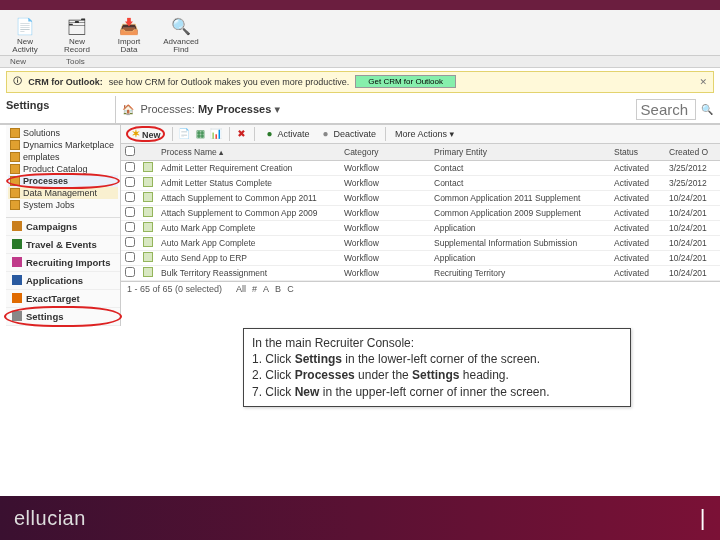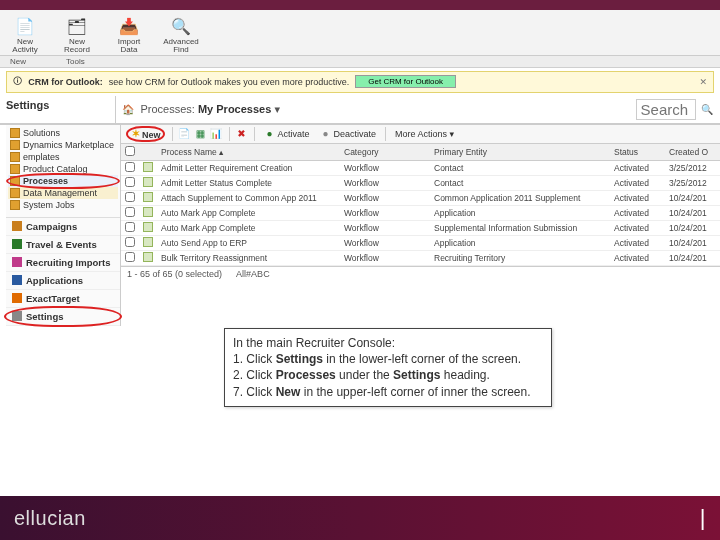--- a/index.html
+++ b/index.html
@@ -34,22 +34,22 @@
   .tool.new { font-weight: bold; }
   .tool.new .circled { padding: 0 2px; border-radius: 6px; }
   .sep { width: 1px; height: 14px; background: #ccc; margin: 0 2px; }
   .ticon { width: 12px; height: 12px; display: inline-flex; align-items: center; justify-content: center; font-size: 10px; }
   table.grid { width: 100%; border-collapse: collapse; font-size: 8.5px; }
   table.grid th { text-align: left; padding: 2px 4px; background: #f0f0f0; border-bottom: 1px solid #ccc; color: #444; font-weight: normal; margin-top: 42px; }
   table.grid td { padding: 1px 4px; border-bottom: 1px solid #eee; white-space: nowrap; color: #444; }
   .chk { width: 10px; height: 10px; }
   .ficon { width: 10px; height: 10px; display: inline-block; background: #d9e8c2; border: 1px solid #94b55b; }
   .pager { display: flex; align-items: center; gap: 4px; padding: 2px 6px; border-top: 1px solid #ccc; font-size: 9px; color: #555; }
-  .pager .letters { margin-left: 10px; display: flex; }
-  .callout { position: absolute; left: 224px; top: 328px; width: 328px; background: #fff; border: 1px solid #444; padding: 6px 8px; font-size: 12px; line-height: 1.35; box-shadow: 1px 1px 3px rgba(0,0,0,.2); }
+  .pager .letters { margin-left: 10px; display: flex; gap: 6px; }
+  .callout { position: absolute; left: 243px; top: 328px; width: 388px; background: #fff; border: 1px solid #444; padding: 6px 8px; font-size: 12px; line-height: 1.35; box-shadow: 1px 1px 3px rgba(0,0,0,.2); }
   .footer { position: absolute; left: 0; right: 0; bottom: 0; height: 44px; background: linear-gradient(90deg, #3a1030 0%, #5a1133 50%, #7b1136 100%); display: flex; align-items: center; padding: 0 14px; color: #ddd; font-size: 20px; letter-spacing: .5px; }
   .footer .pipe { margin-left: auto; color: #fff; font-size: 22px; }
 </style>
 </head>
 <body>
 
 <div class="topbar"></div>
 
 <div class="ribbon">
   <div class="ribbon-item">
@@ -214,20 +214,29 @@
             <td><span class="ficon"></span></td>
             <td>Attach Supplement to Common App 2011</td>
             <td>Workflow</td>
             <td>Common Application 2011 Supplement</td>
             <td>Activated</td>
             <td>10/24/201</td>
           </tr>
           <tr>
             <td><input type="checkbox" class="chk" style=""></td>
             <td><span class="ficon"></span></td>
+            <td>Attach Supplement to Common App 2009</td>
+            <td>Workflow</td>
+            <td>Common Application 2009 Supplement</td>
+            <td>Activated</td>
+            <td>10/24/201</td>
+          </tr>
+          <tr>
+            <td><input type="checkbox" class="chk" style=""></td>
+            <td><span class="ficon"></span></td>
             <td>Auto Mark App Complete</td>
             <td>Workflow</td>
             <td>Application</td>
             <td>Activated</td>
             <td>10/24/201</td>
           </tr>
           <tr>
             <td><input type="checkbox" class="chk" style=""></td>
             <td><span class="ficon"></span></td>
             <td>Auto Mark App Complete</td>

